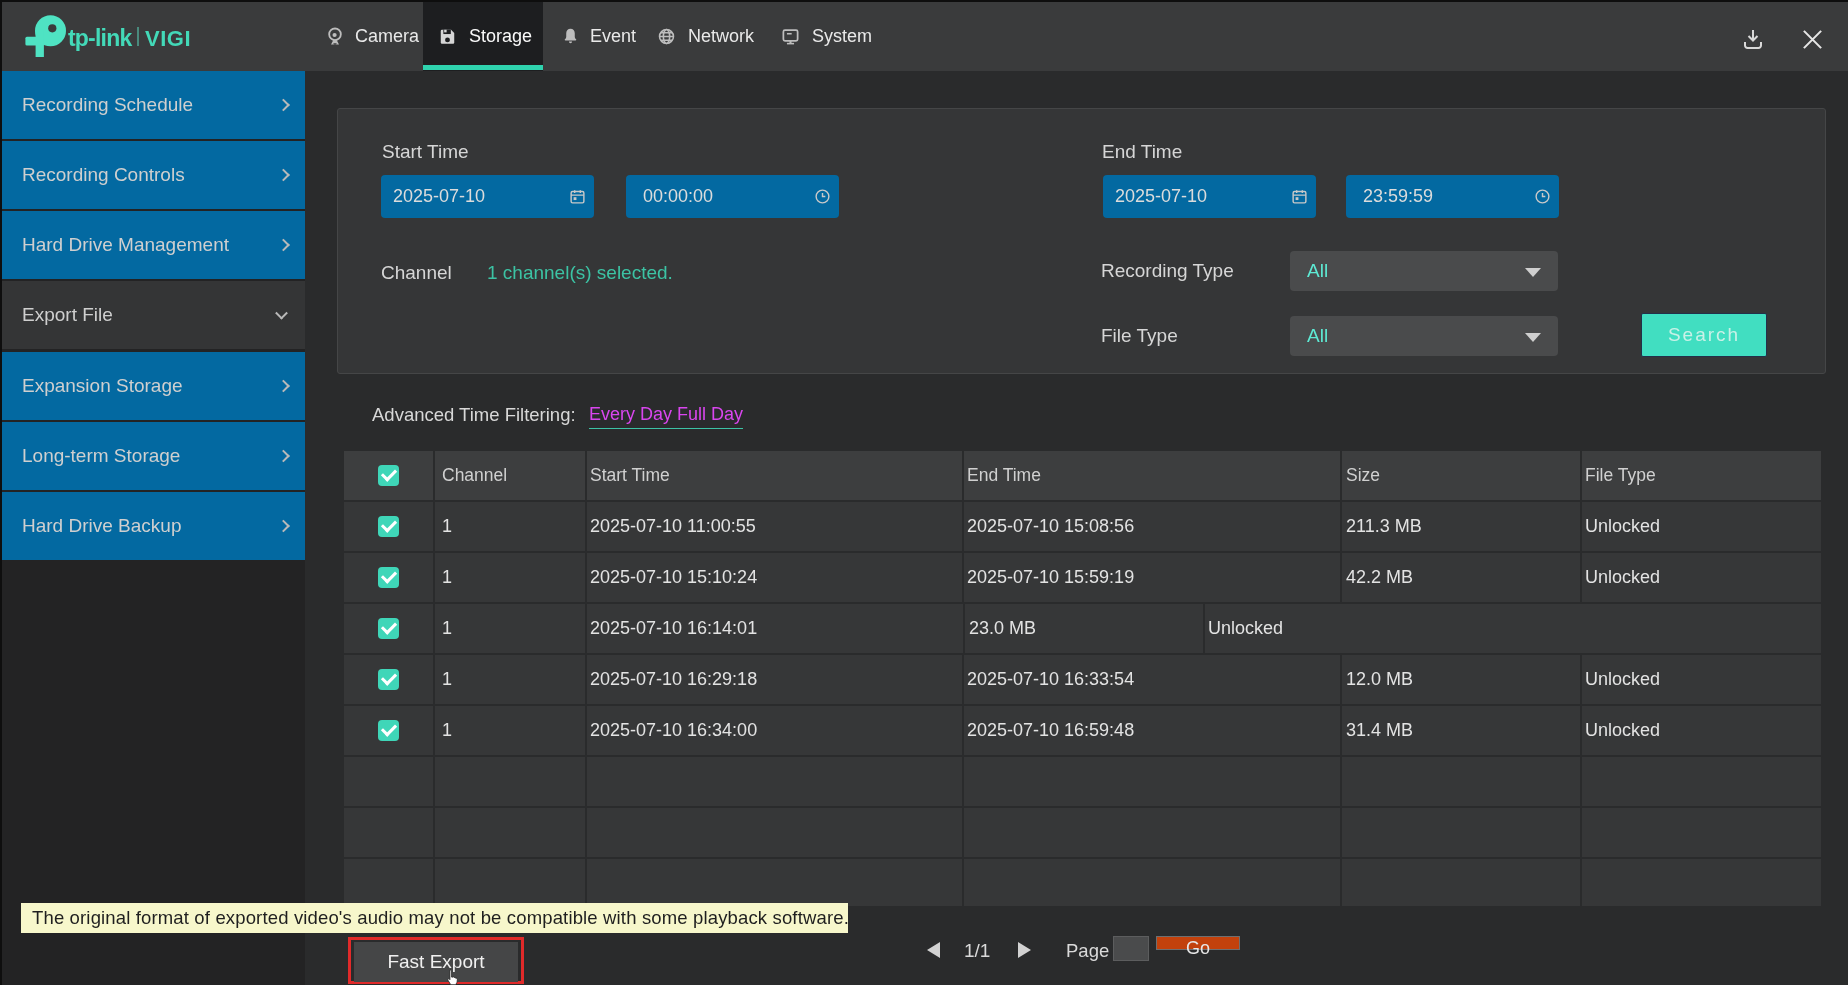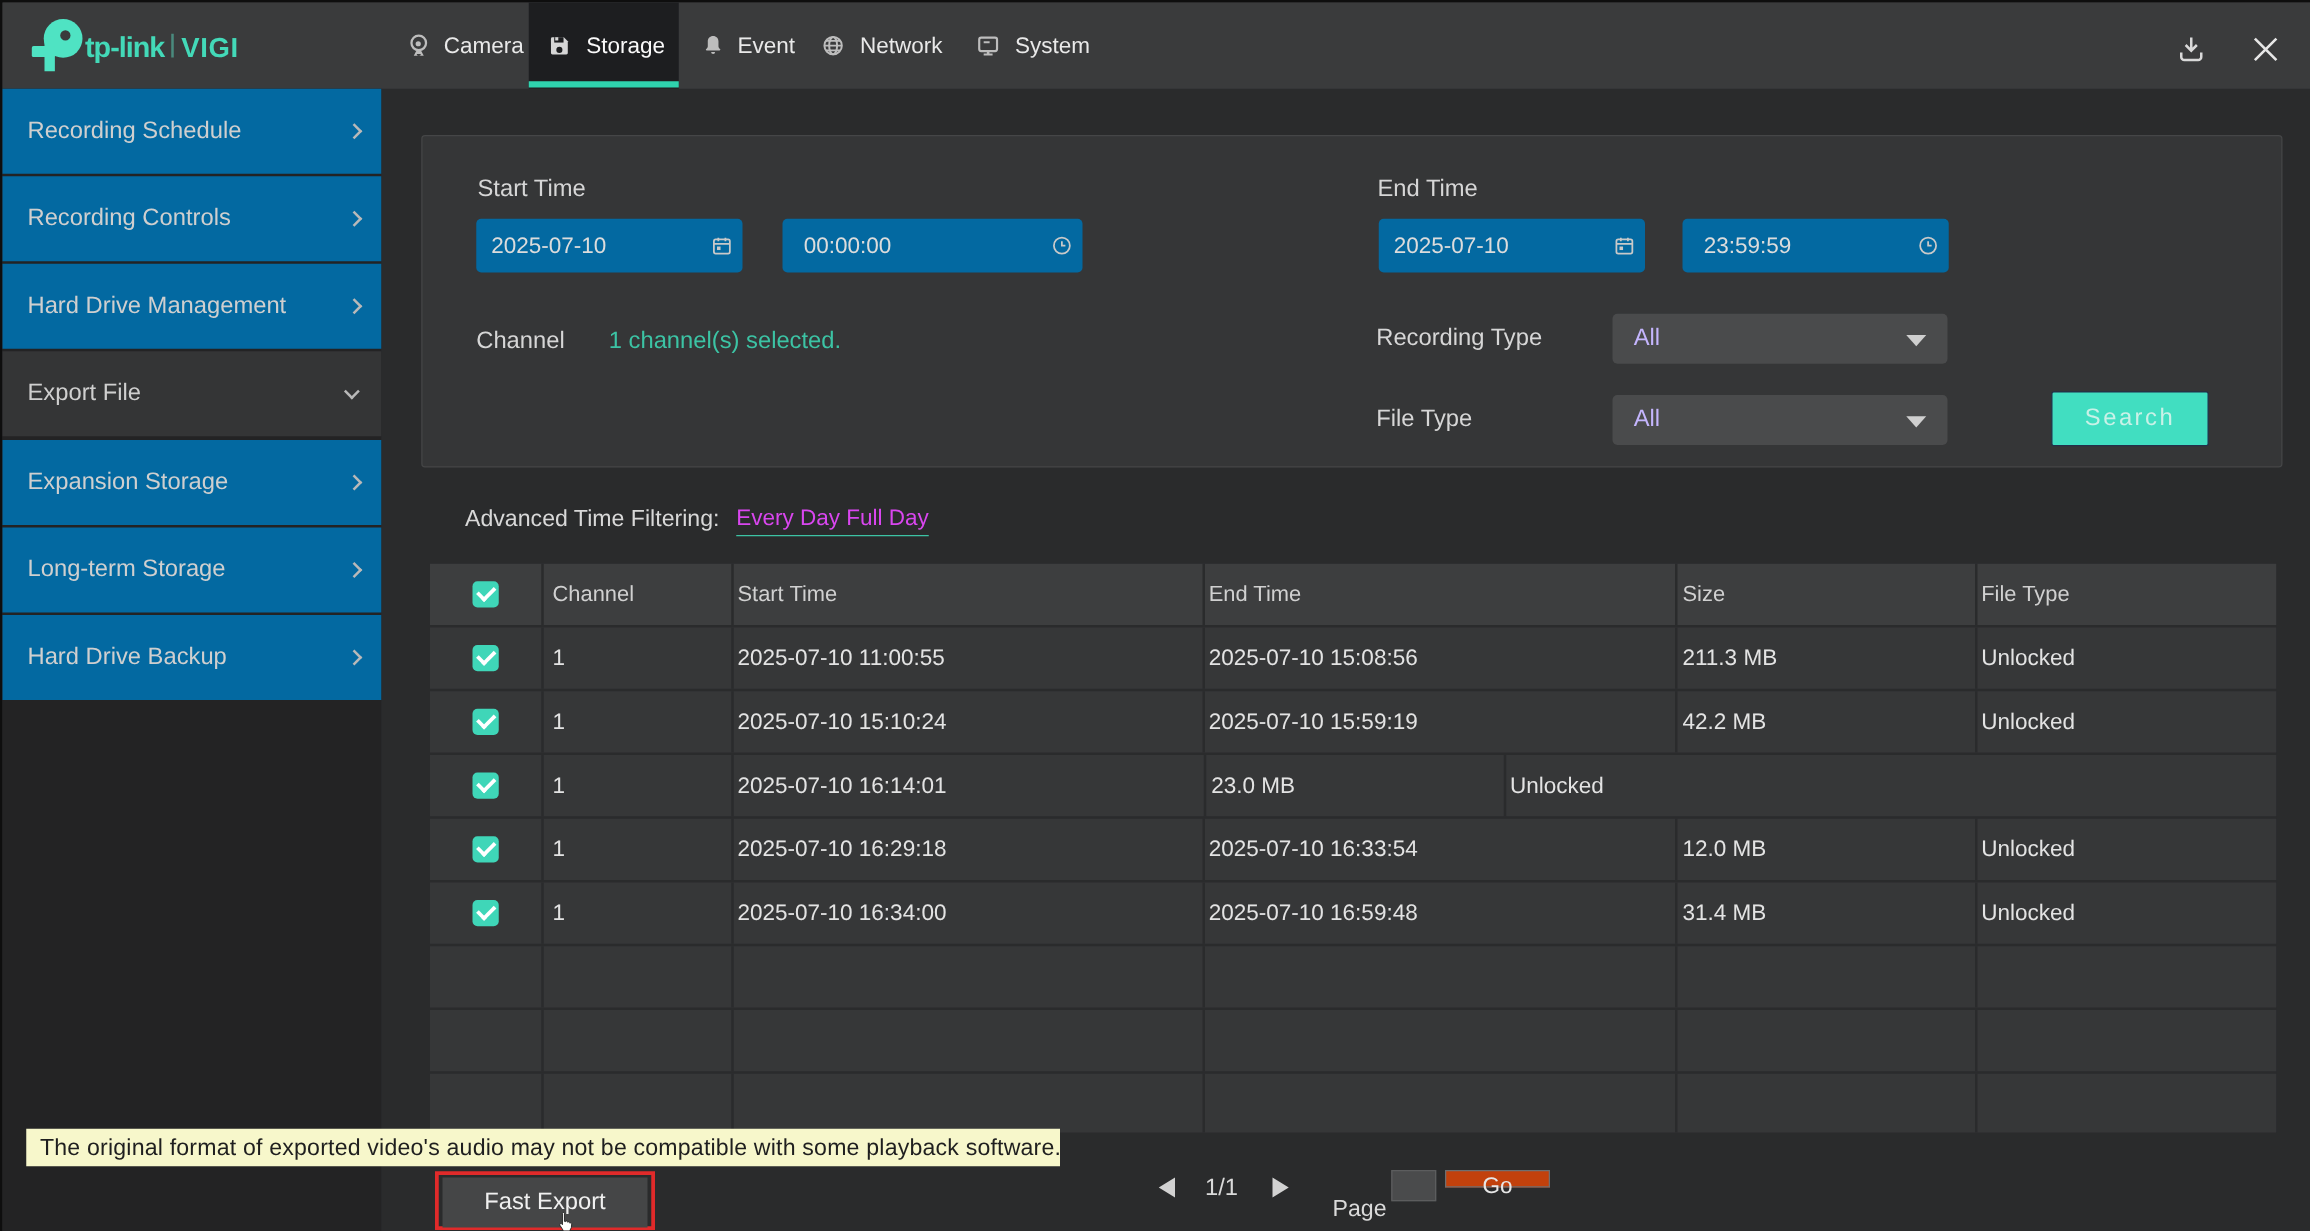--- a/index.html
+++ b/index.html
@@ -29,21 +29,21 @@
 
   
   #panel { left:337px; top:108px; width:1489px; height:266px; background:#353637;
     border:1px solid #454647; border-radius:3px; }
   .lbl { position:absolute; color:#d6d6d6; font-size:19px; }
   .ibox { position:absolute; height:43px; background:#0369a1; border-radius:4px;
     color:#dcdcdc; font-size:18px; line-height:43px; padding-left:17px; }
   .ibox svg { position:absolute; right:8px; top:13px; }
   .teal { color:#3cc3a4; }
   .drop { position:absolute; width:268px; height:40px; background:#4a4b4c; border-radius:4px;
-    color:#c4b5fd; font-size:19px; line-height:40px; padding-left:17px; }
+    color:#5eead4; font-size:19px; line-height:40px; padding-left:17px; }
   .drop::after { content:""; position:absolute; right:17px; top:17px; width:0; height:0;
     border-left:8px solid transparent; border-right:8px solid transparent;
     border-top:9px solid #cfcfcf; }
   #searchbtn { position:absolute; left:1303px; top:204px; width:126px; height:44px;
     background:#41dec1; border:1px solid #22304a; border-radius:2px; color:#c9f1e7;
     font-size:19px; text-align:center; line-height:42px; letter-spacing:2px; }
 
   
   #advline { left:338px; top:404px; color:#d8d8d8; font-size:18.5px;margin-left:34px; }
   #advlink { left:589px; top:404px; color:#d946ef; font-size:18px;
@@ -166,21 +166,21 @@
 
   <div id="panel" class="abs">
     <div class="lbl" style="left:44px; top:32px;">Start Time</div>
     <div class="ibox" style="left:43px; top:66px; width:213px; padding-left:12px;">2025-07-10
       <svg width="17" height="17" viewBox="0 0 24 24" fill="none" stroke="#c9c9c9" stroke-width="2">
         <rect x="3" y="5" width="18" height="16" rx="2"></rect>
         <path d="M3 10 h18 M8 3 v4 M16 3 v4"></path>
         <rect x="6.5" y="13" width="4" height="4" fill="#c9c9c9" stroke="none"></rect>
       </svg>
     </div>
-    <div class="ibox" style="left:288px; top:66px; width:240px;">00:00:00
+    <div class="ibox" style="left:288px; top:66px; width:213px;">00:00:00
       <svg width="17" height="17" viewBox="0 0 24 24" fill="none" stroke="#c9c9c9" stroke-width="2">
         <circle cx="12" cy="12" r="9"></circle>
           <path d="M12 7 v5 h4"></path>
       </svg>
     </div>
     <div class="lbl" style="left:764px; top:32px;">End Time</div>
     <div class="ibox" style="left:765px; top:66px; width:213px; padding-left:12px;">2025-07-10
       <svg width="17" height="17" viewBox="0 0 24 24" fill="none" stroke="#c9c9c9" stroke-width="2">
         <rect x="3" y="5" width="18" height="16" rx="2"></rect>
         <path d="M3 10 h18 M8 3 v4 M16 3 v4"></path>
@@ -295,17 +295,17 @@
 
   <div id="fe-red" class="abs"></div>
   <div id="fe-btn" class="abs">Fast Export</div>
   <svg class="abs" style="left:445px; top:969px;" width="15" height="17" viewBox="0 0 14 16">
     <path d="M4.6 1.6 C4.6 0.7 6.1 0.7 6.1 1.6 L6.1 7.6 L7 7.8 C7 7.1 8.5 7.1 8.5 7.8 L8.6 8.3 C8.8 7.7 10.1 7.8 10.1 8.5 L10.2 9 C10.5 8.5 11.6 8.7 11.6 9.4 L11.3 12.4 L10 14.8 L5.4 14.8 L2.8 10.7 C2.1 9.7 3.4 8.7 4.1 9.5 L4.6 10.1 Z" fill="#fff" stroke="#222" stroke-width="0.7"></path>
   </svg>
 
   <div class="tri abs" style="left:927px; top:942px; border-top:8px solid transparent; border-bottom:8px solid transparent; border-right:13px solid #d2d2d2;"></div>
   <div class="pgtxt abs" style="left:964px; top:940px;">1/1</div>
   <div class="tri abs" style="left:1018px; top:942px; border-top:8px solid transparent; border-bottom:8px solid transparent; border-left:13px solid #d2d2d2;"></div>
-  <div class="pgtxt abs" style="left:1066px; top:940px; font-size:18.5px;margin-top:16px;">Page</div>
+  <div class="pgtxt abs" style="left:1066px; top:940px; font-size:18.5px;">Page</div>
   <div id="pg-in" class="abs"></div>
   <div id="pg-go" class="abs">Go</div>
 
 </div>
 
 </body></html>

